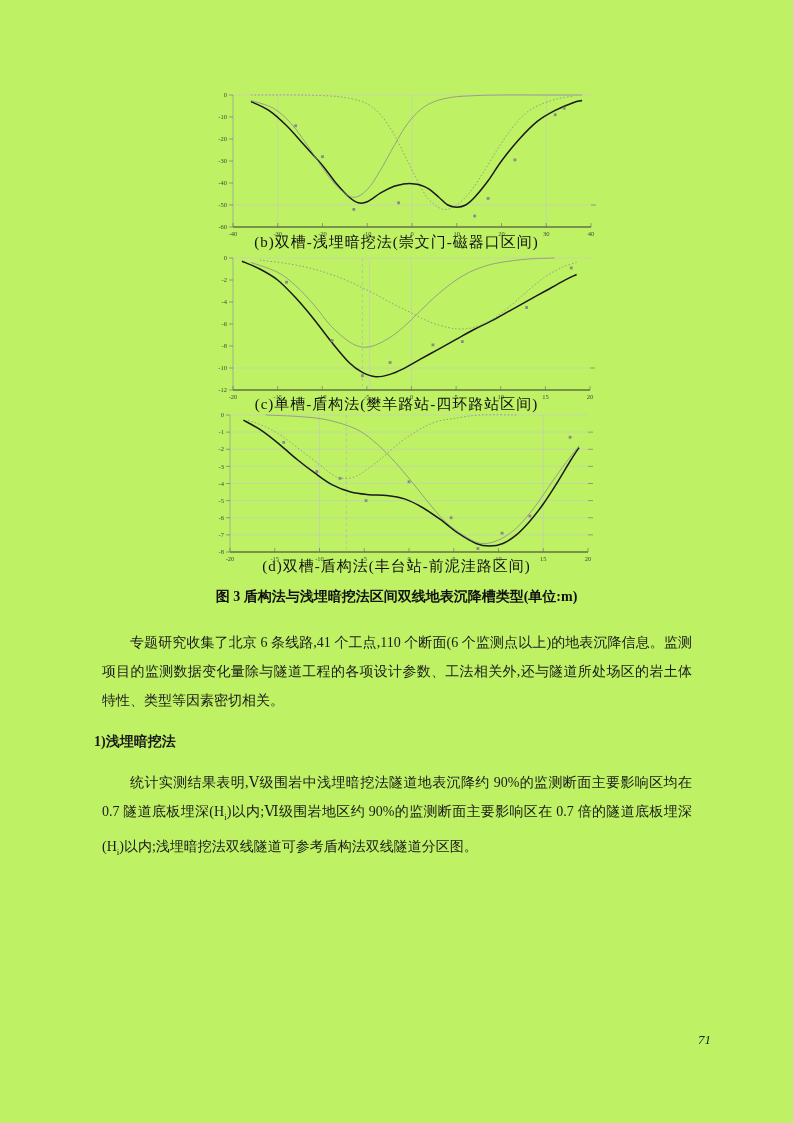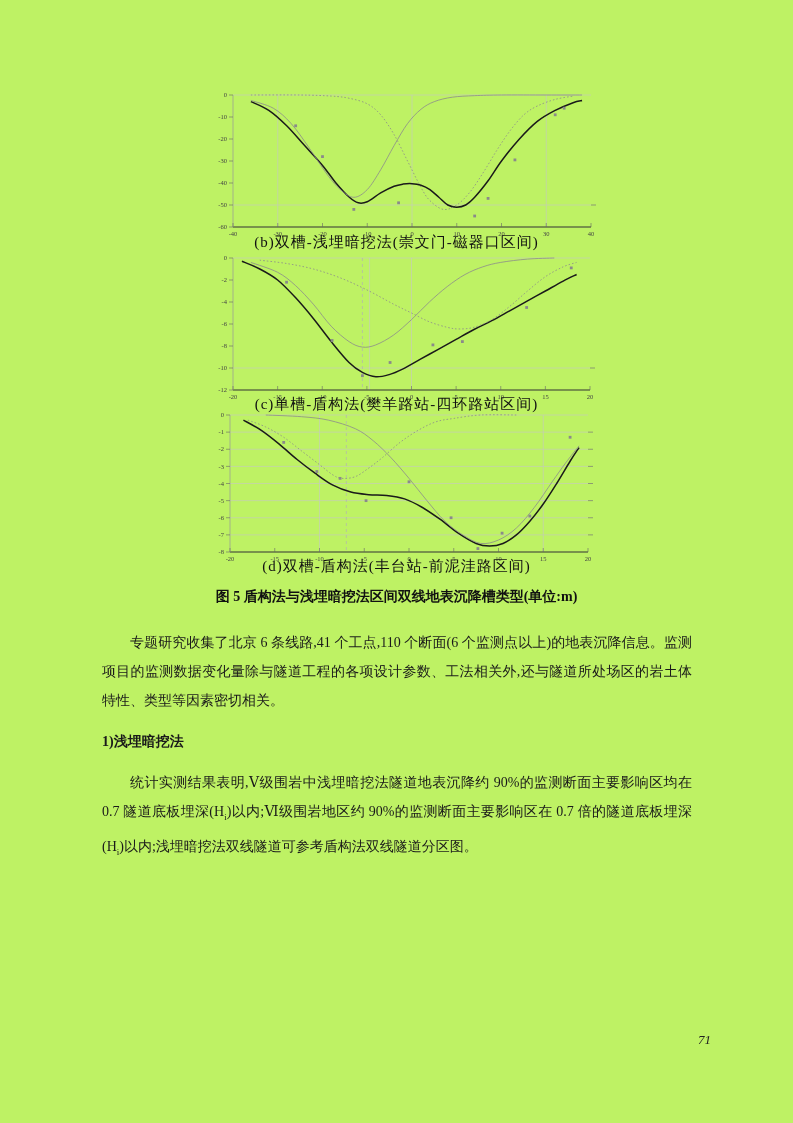--- a/index.html
+++ b/index.html
@@ -29,21 +29,21 @@
     color:#111;
   }
   #body-text{
     position:absolute;
     left:90px;top:616px;width:614px;
     font-size:14px;
     line-height:29px;
     text-align:justify;
   }
   #body-text p{margin:12px;text-indent:2em;}
-  #body-text h3{margin:12px;font-size:14px;font-weight:bold;line-height:29px;}
+  #body-text h3{margin:4px;font-size:14px;font-weight:bold;line-height:29px;}
   #body-text sub{font-size:9px;}
   #page-number{
     position:absolute;
     left:698px;top:1032px;
     font-size:13px;
     color:#222;
     font-style:italic;
   }
   svg text{font-family:"Liberation Serif","DejaVu Serif",serif;}
 </style>
@@ -229,21 +229,21 @@
       <rect x="350.8" y="29.400000000000002" width="2.8" height="2.8" fill="#8a8a8a"></rect>
       <rect x="359.75000000000006" y="22.800000000000004" width="2.8" height="2.8" fill="#8a8a8a"></rect>
     </svg>
 
   <div class="chart-caption" style="top:233px">(b)双槽-浅埋暗挖法(崇文门-磁器口区间)</div>
 
   <div class="chart-caption" style="top:557px">(d)双槽-盾构法(丰台站-前泥洼路区间)</div>
 
   <div class="chart-caption" style="top:395px">(c)单槽-盾构法(樊羊路站-四环路站区间)</div>
 
-  <div id="figure-caption" style="top:588px">图 5 盾构法与浅埋暗挖法区间双线地表沉降槽类型(单位:m)</div>
+  <div id="figure-caption" style="top:588px">图 3 盾构法与浅埋暗挖法区间双线地表沉降槽类型(单位:m)</div>
 
   <div id="body-text">
     <p>专题研究收集了北京 6 条线路,41 个工点,110 个断面(6 个监测点以上)的地表沉降信息。监测项目的监测数据变化量除与隧道工程的各项设计参数、工法相关外,还与隧道所处场区的岩土体特性、类型等因素密切相关。</p>
     <h3>1)浅埋暗挖法</h3>
     <p><span>统计实测结果表明,Ⅴ级围岩中浅埋暗挖法隧道地表沉降约 90%的监测断面主要影响区均在 0.7 隧道底板埋深(H</span><sub>i</sub><span>)以内;Ⅵ级围岩地区约 90%的监测断面主要影响区在 0.7 倍的隧道底板埋深(H</span><sub>i</sub><span>)以内;浅埋暗挖法双线隧道可参考盾构法双线隧道分区图。</span></p>
   </div>
 
   <div id="page-number">71</div>
 
 </div>

